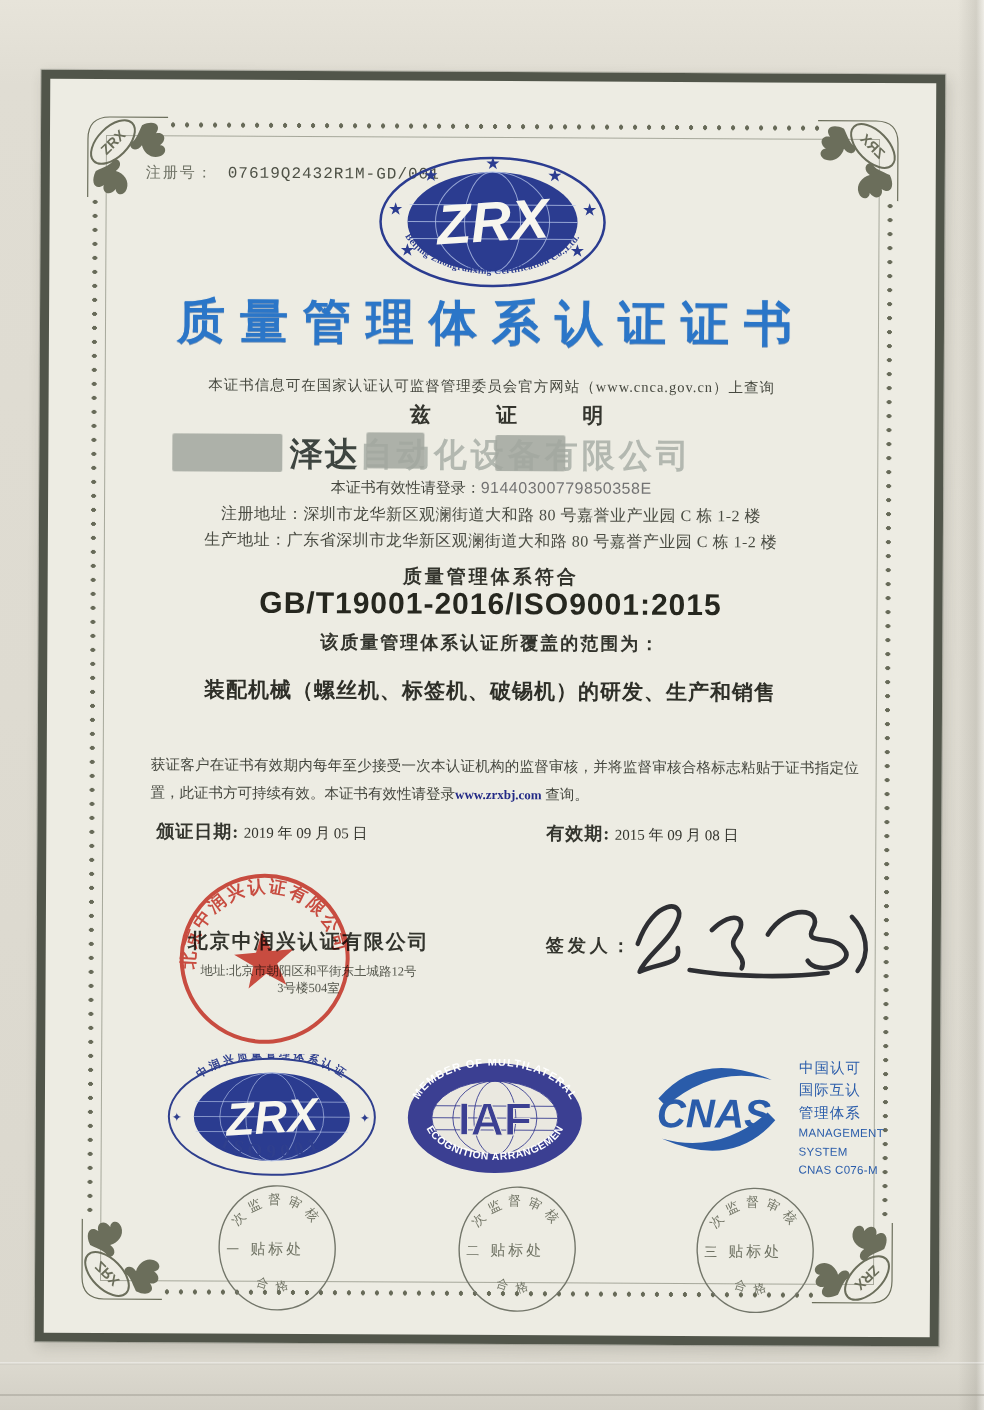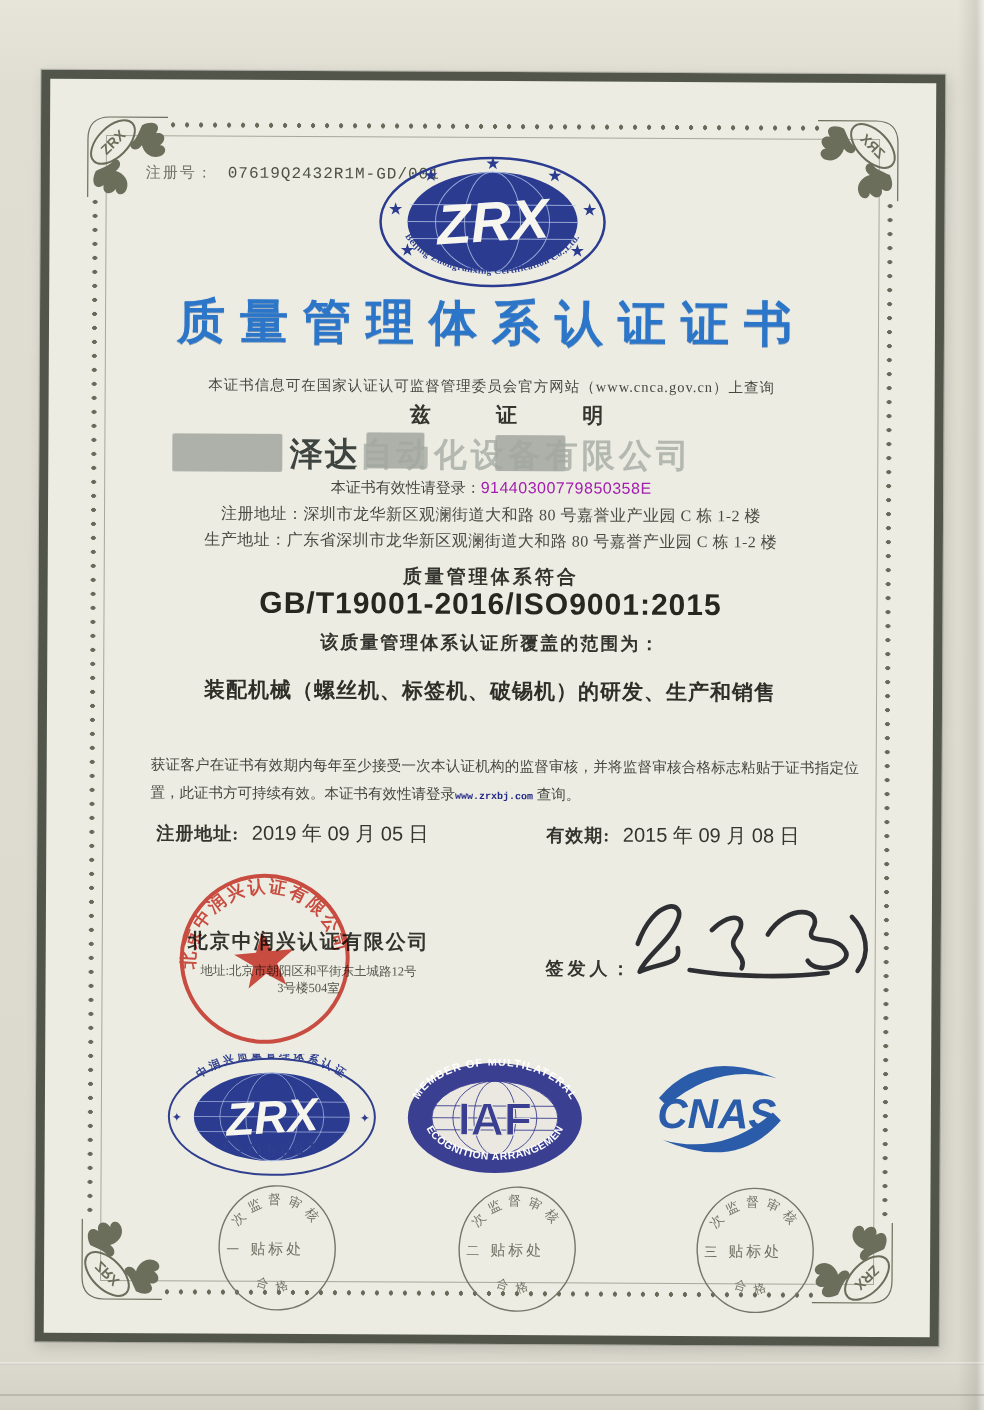--- a/index.html
+++ b/index.html
@@ -49,41 +49,41 @@
     font-size:48px;letter-spacing:15px;color:#2b76c8;
     text-shadow:0 1px 0 rgba(21,70,140,.45), 0 0 1px rgba(43,118,200,.4);}
   .info-line{top:296px;font-size:14.5px;color:#474940;letter-spacing:1px;}
   .hereby{top:320px;font-size:21px;font-weight:bold;letter-spacing:30px;color:#34352e;padding-left:30px;}
   .company-row{top:352px;height:46px;}
   .company-inner{display:inline-block;position:relative;white-space:nowrap;}
   .company-name{font-size:33px;font-weight:bold;color:#3e4540;letter-spacing:2px;}
   .company-faint{font-size:33px;font-weight:bold;color:rgba(122,131,126,.5);letter-spacing:4px;}
   .redact{position:absolute;background:#a2a79f;opacity:.85;border-radius:2px;filter:blur(.6px);}
   .credit-line{top:398px;font-size:15px;color:#45473f;}
-  .credit-code{font-family:"Liberation Sans",sans-serif;font-size:16px;letter-spacing:.5px;color:#a21caf;}
+  .credit-code{font-family:"Liberation Sans",sans-serif;font-size:16px;letter-spacing:.5px;color:#737373;}
   .addr1{top:424px;font-size:16px;color:#4a4c43;letter-spacing:.5px;}
   .addr2{top:450px;font-size:16px;color:#4a4c43;letter-spacing:.5px;}
   .conform{top:483px;font-size:19px;font-weight:bold;letter-spacing:3px;color:#33342d;}
   .standard{top:506px;font-family:"Liberation Sans",sans-serif;font-size:30px;font-weight:bold;
     color:#26271f;letter-spacing:1px;}
   .scope-intro{top:550px;font-size:18px;font-weight:bold;letter-spacing:2px;color:#33342d;}
   .scope{top:596px;font-size:21px;font-weight:bold;letter-spacing:1px;color:#2e2f28;}
   .notice{left:104px;top:672px;width:708px;font-size:14.5px;line-height:1.9;color:#45473f;text-align:justify;}
-  .notice .url{font-family:Liberation Mono, monospace;font-weight:bold;color:#232a86;font-size:10px;margin-top:16px;}
+  .notice .url{font-family:Liberation Serif, serif;font-weight:bold;color:#232a86;font-size:13px;margin-top:16px;}
   .dates{top:740px;left:0;width:100%;}
   .date-issue{position:absolute;left:110px;top:0;font-size:18px;color:#34352e;}
   .date-valid{position:absolute;left:500px;top:0;font-size:18px;color:#34352e;}
   .date-label{font-weight:bold;letter-spacing:1px;}
-  .date-val{font-family:Liberation Sans, sans-serif;font-size:20px;margin-left:8px;}
+  .date-val{font-family:Liberation Serif, serif;font-size:15px;}
   .issuer{left:118px;top:848px;width:290px;text-align:center;}
   .issuer-name{font-size:20px;font-weight:bold;letter-spacing:2px;color:#33342d;}
   .issuer-a1{margin-top:8px;font-size:12.5px;color:#55574d;}
   .issuer-a2{font-size:12.5px;color:#55574d;}
   .stamp{left:128px;top:788px;width:182px;height:182px;mix-blend-mode:multiply;opacity:.88;transform:rotate(-6deg);}
-  .signer{left:500px;top:852px;font-size:18px;font-weight:bold;letter-spacing:4px;color:#34352e;margin-top:23px;}
+  .signer{left:500px;top:852px;font-size:18px;font-weight:bold;letter-spacing:4px;color:#34352e;}
   .signature{left:570px;top:790px;}
   .logos{position:absolute;left:0;top:968px;width:100%;height:130px;}
   .seal-iso{position:absolute;left:118px;top:6px;}
   .logo-iaf{position:absolute;left:356px;top:10px;}
   .cnas-wrap{position:absolute;left:600px;top:6px;display:flex;align-items:flex-start;}
   .cnas-text{margin-left:10px;color:#2a5caa;font-family:"Liberation Sans",sans-serif;}
   .cnas-text .zh{font-size:14.5px;line-height:1.55;letter-spacing:1px;}
   .cnas-text .en{font-size:11.5px;line-height:1.6;letter-spacing:.3px;}
   .stickers{position:absolute;left:0;top:1098px;width:100%;height:140px;}
   .sticker{position:absolute;top:0;}
@@ -201,21 +201,21 @@
       <div class="abs center standard">GB/T19001-2016/ISO9001:2015</div>
       <div class="abs center scope-intro">该质量管理体系认证所覆盖的范围为：</div>
       <div class="abs center scope">装配机械（螺丝机、标签机、破锡机）的研发、生产和销售</div>
 
       <div class="abs notice">
         <span>获证客户在证书有效期内每年至少接受一次本认证机构的监督审核，并将监督审核合格标志粘贴于证书指定位置，此证书方可持续有效。本证书有效性请登录</span><span class="url">www.zrxbj.com</span><span></span><span> 查询。</span>
       </div>
 
       <div class="abs dates">
         <div class="date-issue">
-          <span class="date-label">注册地址:</span>
+          <span class="date-label">颁证日期:</span>
           <span class="date-val">2019 年 09 月 05 日</span>
         </div>
         <div class="date-valid">
           <span class="date-label">有效期:</span>
           <span class="date-val">2015 年 09 月 08 日</span>
         </div>
       </div>
 
       <div class="abs issuer">
         <div class="issuer-name">北京中润兴认证有限公司</div>
@@ -294,20 +294,27 @@
             <textPath href="#iaf-bot" startOffset="50%" text-anchor="middle">RECOGNITION ARRANGEMENT</textPath>
           </text>
         </svg>
 
         <div class="cnas-wrap">
           <svg width="150" height="112" viewBox="0 0 150 112">
             <path d="M14,42 Q58,-10 132,22 Q72,6 22,50 Z" fill="#2a5caa"></path>
             <path d="M136,64 Q92,116 18,84 Q78,100 128,56 Z" fill="#2a5caa"></path>
             <text x="72" y="72" text-anchor="middle" font-family="Liberation Sans, sans-serif" font-size="42" font-weight="bold" font-style="italic" fill="#2a5caa" letter-spacing="0">CNAS</text>
           </svg>
+          <div class="cnas-text">
+            <div class="zh">中国认可</div>
+            <div class="zh">国际互认</div>
+            <div class="zh">管理体系</div>
+            <div class="en">MANAGEMENT SYSTEM</div>
+            <div class="en">CNAS C076-M</div>
+          </div>
         </div>
       </div>
 
       <div class="stickers">
         <svg class="sticker stk-1" width="150" height="140" viewBox="0 0 150 140">
           <ellipse cx="75" cy="70" rx="58" ry="62" fill="none" stroke="#73766a" stroke-width="1.4" transform="rotate(-4 75 70)"></ellipse>
           <defs>
             <path id="stk-top-1" d="M 29,76 A 46 50 0 1 1 121,76" fill="none"></path>
             <path id="stk-bot-1" d="M 41,90 A 38 40 0 0 0 109,90" fill="none"></path>
           </defs>

